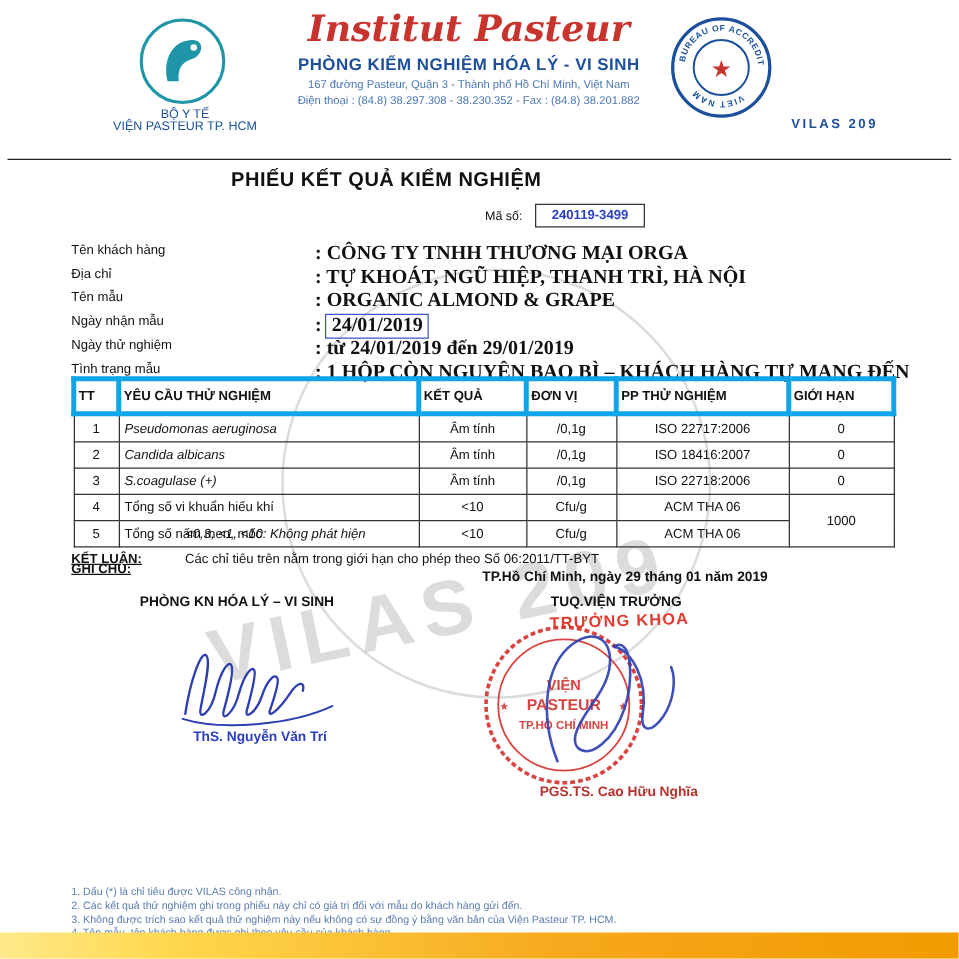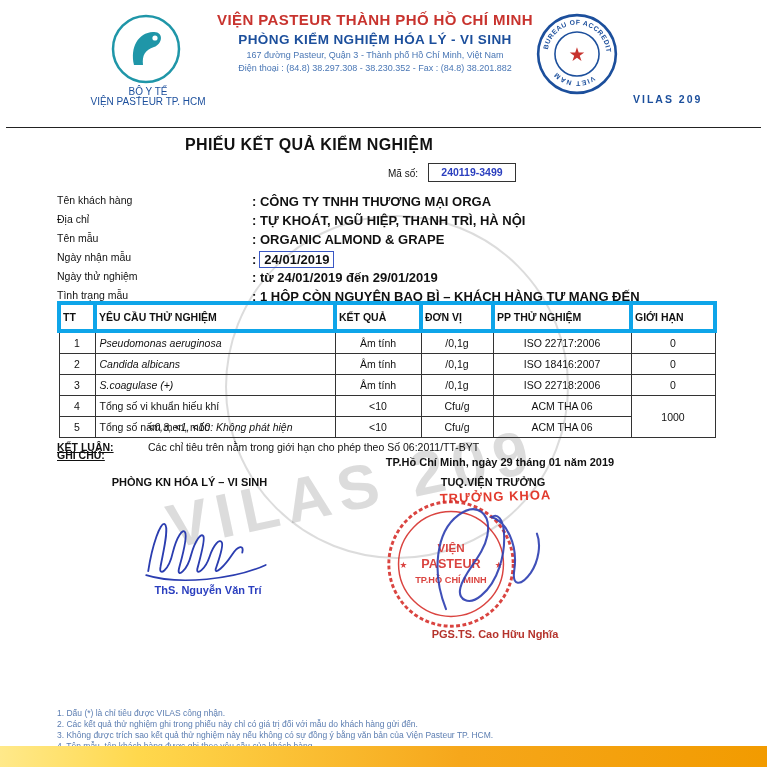--- a/index.html
+++ b/index.html
@@ -22,21 +22,21 @@
   .vilas{left:633px;top:93px;width:100px;font-size:10.5px;font-weight:bold;color:#1c4f9c;letter-spacing:2px;}
   .head-rule{left:6px;top:127px;width:755px;border-top:1.5px solid #222;height:0;}
 
   
   .doc-title{left:0;top:136px;width:618px;text-align:center;font-size:16px;font-weight:bold;letter-spacing:.4px;}
   .code-label{left:388px;top:168px;font-size:10px;}
   .code-box{left:428px;top:163px;width:86px;height:17px;border:1px solid #333;text-align:center;font-size:10.5px;font-weight:bold;color:#2b3fbf;line-height:17px;}
 
   
   .info-label{left:57px;font-size:10.5px;}
-  .info-value{left:252px;font-size:13px;font-weight:bold;}
+  .info-value{left:252px;font-size:16px;font-weight:bold;font-family:Liberation Serif, serif;}
   .r0{top:194px;} .r1{top:213px;} .r2{top:232px;} .r3{top:251px;} .r4{top:270px;} .r5{top:289px;}
   .blue-box{display:inline-block;border:1px solid #3a57c4;padding:0 4px;margin-left:3px;}
 
   
   .results-table{left:57px;top:301px;}
   table{border-collapse:collapse;table-layout:fixed;width:656px;font-size:10.5px;}
   th{border:4px solid #0ea5e9;font-weight:bold;height:22px;padding:1px 2px;text-align:left;}
   td{border:1px solid #333;height:18px;padding:1px 4px;text-align:center;}
   td.test{text-align:left;}
   tr.it td.test{font-style:italic;}
@@ -75,21 +75,21 @@
     <circle cx="36" cy="36" r="33" fill="none" stroke="#1f96a8" stroke-width="2.5"></circle>
     <path d="M24 52 C20 34 28 20 43 19 C54 18 53 31 44 34 C35 37 32 42 33 52 Z" fill="#1f96a8"></path>
     <circle cx="45" cy="25" r="2.6" fill="#ffffff"></circle>
   </svg>
   <div class="abs org-left">
     <div>BỘ Y TẾ</div>
     <div>VIỆN PASTEUR TP. HCM</div>
   </div>
 
   <div class="abs head-center">
-    <div class="main-title">VIỆN PASTEUR THÀNH PHỐ HỒ CHÍ MINH</div>
+    <div class="script-title">Institut Pasteur</div>
     <div class="sub-title">PHÒNG KIỂM NGHIỆM HÓA LÝ - VI SINH</div>
     <div class="addr">167 đường Pasteur, Quận 3 - Thành phố Hồ Chí Minh, Việt Nam</div>
     <div class="addr">Điện thoại :  (84.8) 38.297.308 - 38.230.352    -    Fax :   (84.8) 38.201.882</div>
   </div>
 
   <svg class="abs seal" viewBox="0 0 80 80">
     <defs>
       <path id="arcTop" d="M 12 40 A 28 28 0 0 1 68 40"></path>
       <path id="arcBot" d="M 66 40 A 26 26 0 0 1 14 40"></path>
     </defs>

